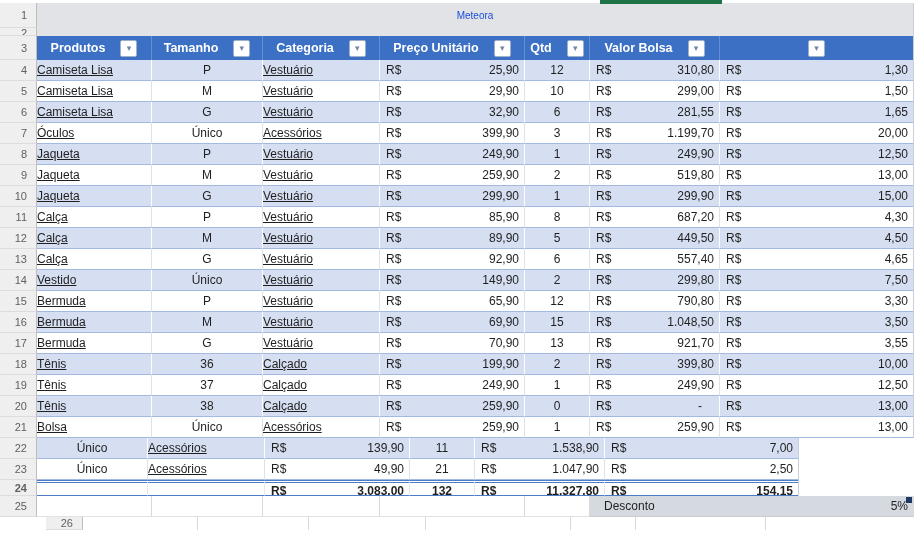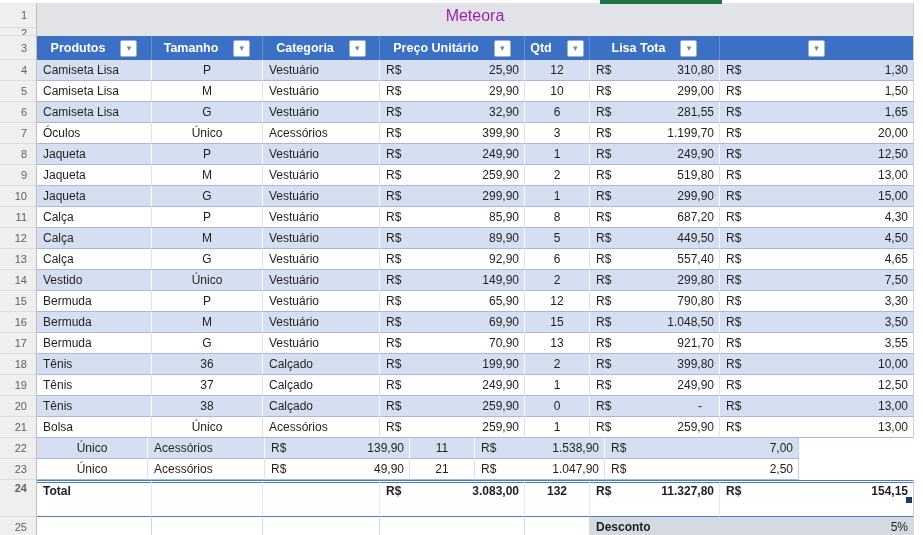--- a/index.html
+++ b/index.html
@@ -11,47 +11,47 @@
   .row > *{box-sizing:border-box;flex:0 0 auto;overflow:hidden;white-space:nowrap;}
   
   .gut{width:37px;background:#efefef;border-right:1px solid #bdbdbd;border-bottom:1px solid #dcdcdc;
        color:#606060;font-size:11px;text-align:right;padding-right:9px;}
   .c0{width:115px}.c1{width:111px}.c2{width:117px}.c3{width:145px}.c4{width:65px}.c5{width:130px}.c6{width:193px}
   .sliver{flex:1 1 auto;background:#fff;border-left:1px solid #c9cfd8;}
   .merged{width:876px;}
   
   .r-top{height:3px;background:#fff;}
   .r1{height:25px;line-height:25px;}
-  .r1 .merged{background:var(--title_gray,#e1e3e6);text-align:center;font-size:16px;color:#a21caf;}
+  .r1 .merged{background:var(--title_gray,#e1e3e6);text-align:center;font-size:10px;color:#1d4ed8;}
   .r2{height:8px;line-height:8px;}
   .r2 .gut{line-height:11px;}
   .r2 .merged{background:var(--title_gray,#e1e3e6);}
   .header-row{height:24px;line-height:24px;}
   .hcell{background:var(--header_blue,#3b70c4);color:#fff;font-weight:700;font-size:12.5px;
          display:flex;align-items:center;justify-content:center;gap:15px;border-right:1px solid rgba(255,255,255,.22);}
   .hcell.c6{border-right:none;}
   .fbtn{display:inline-flex;align-items:center;justify-content:center;width:15px;height:15px;background:#fff;
         border:1px solid #9fb0cc;border-radius:2px;flex:0 0 auto;}
   .chev{color:#7487ab;font-size:9px;line-height:9px;font-weight:400;}
   .drow{height:21px;line-height:20px;}
   .drow .cell{background:#fff;border-bottom:1px solid var(--row_border_blue,#a3b9df);border-right:1px solid #dee3eb;}
   .drow .cell.c6{border-right:none;}
   .drow.band .cell{background:var(--band_blue,#d6dff1);border-right-color:#fbfcfe;}
-  .a-left{padding-left:6px;}
+  .a-left{text-decoration:underline;}
   .a-center{text-align:center;}
   .cur{display:flex;justify-content:space-between;padding:0 5px 0 6px;}
   .val.dash{padding-right:12px;}
-  .total-row{height:37px;line-height:16px;font-weight:700;}
+  .total-row{height:16px;line-height:16px;font-weight:700;}
   .total-row .cell{background:#fff;border-top:3px double var(--total_border_blue,#4a7cc7);
                    border-bottom:1px solid var(--total_border_blue,#4a7cc7);border-right:1px solid #e6eaf0;}
   .total-row .cell.c6{border-right:none;}
   .footer-row{height:21px;line-height:20px;}
   .footer-row .gcell{background:#fff;border-right:1px solid #d9d9d9;border-bottom:1px solid #e2e2e2;}
   .footer-row .gray{background:var(--footer_gray,#d5dae1);border-bottom:1px solid #cbcbcb;}
-  .footer-row .gray.lab{padding-left:6px;font-weight:bold;}
+  .footer-row .gray.lab{padding-left:14px;}
   .footer-row .gray.valr{text-align:right;padding-right:5px;}
   .footer-row .sliver{border-left:1px solid #d9d9d9;}
   .r26{height:13px;line-height:13px;margin-left:46px;}
   .r26 .gcell{background:#fff;border-right:1px solid #d9d9d9;}
   .r26 .sliver{border-left:1px solid #d9d9d9;}
   
   .greenbar{position:absolute;left:600px;top:0;width:122px;height:4px;background:var(--selection_green,#1e7346);z-index:6;}
   .handle{position:absolute;left:906px;top:497px;width:6px;height:6px;background:var(--handle_navy,#203864);z-index:6;}
 </style>
 </head>
@@ -102,21 +102,21 @@
           <span class="chev">▾</span>
         </span>
       </div>
       <div class="hcell c4">
         <span>Qtd</span>
         <span class="fbtn">
           <span class="chev">▾</span>
         </span>
       </div>
       <div class="hcell c5">
-        <span>Lisa Tota</span>
+        <span>Valor Bolsa</span>
         <span class="fbtn">
           <span class="chev">▾</span>
         </span>
       </div>
       <div class="hcell c6">
         <span class="fbtn">
           <span class="chev">▾</span>
         </span>
       </div>
       <div class="sliver"></div>
@@ -518,21 +518,20 @@
         <div class="cell c6 cur">
           <span class="sym">R$</span>
           <span class="val">2,50</span>
         </div>
         <div class="sliver"></div>
       </div>
     </div>
 
   <div class="row total-row">
     <div class="gut">24</div>
-    <div class="cell c0 a-left">Total</div>
     <div class="cell c1"></div>
     <div class="cell c2"></div>
     <div class="cell c3 cur">
       <span class="sym">R$</span>
       <span class="val">3.083,00</span>
     </div>
     <div class="cell c4 a-center">132</div>
     <div class="cell c5 cur">
       <span class="sym">R$</span>
       <span class="val">11.327,80</span>

